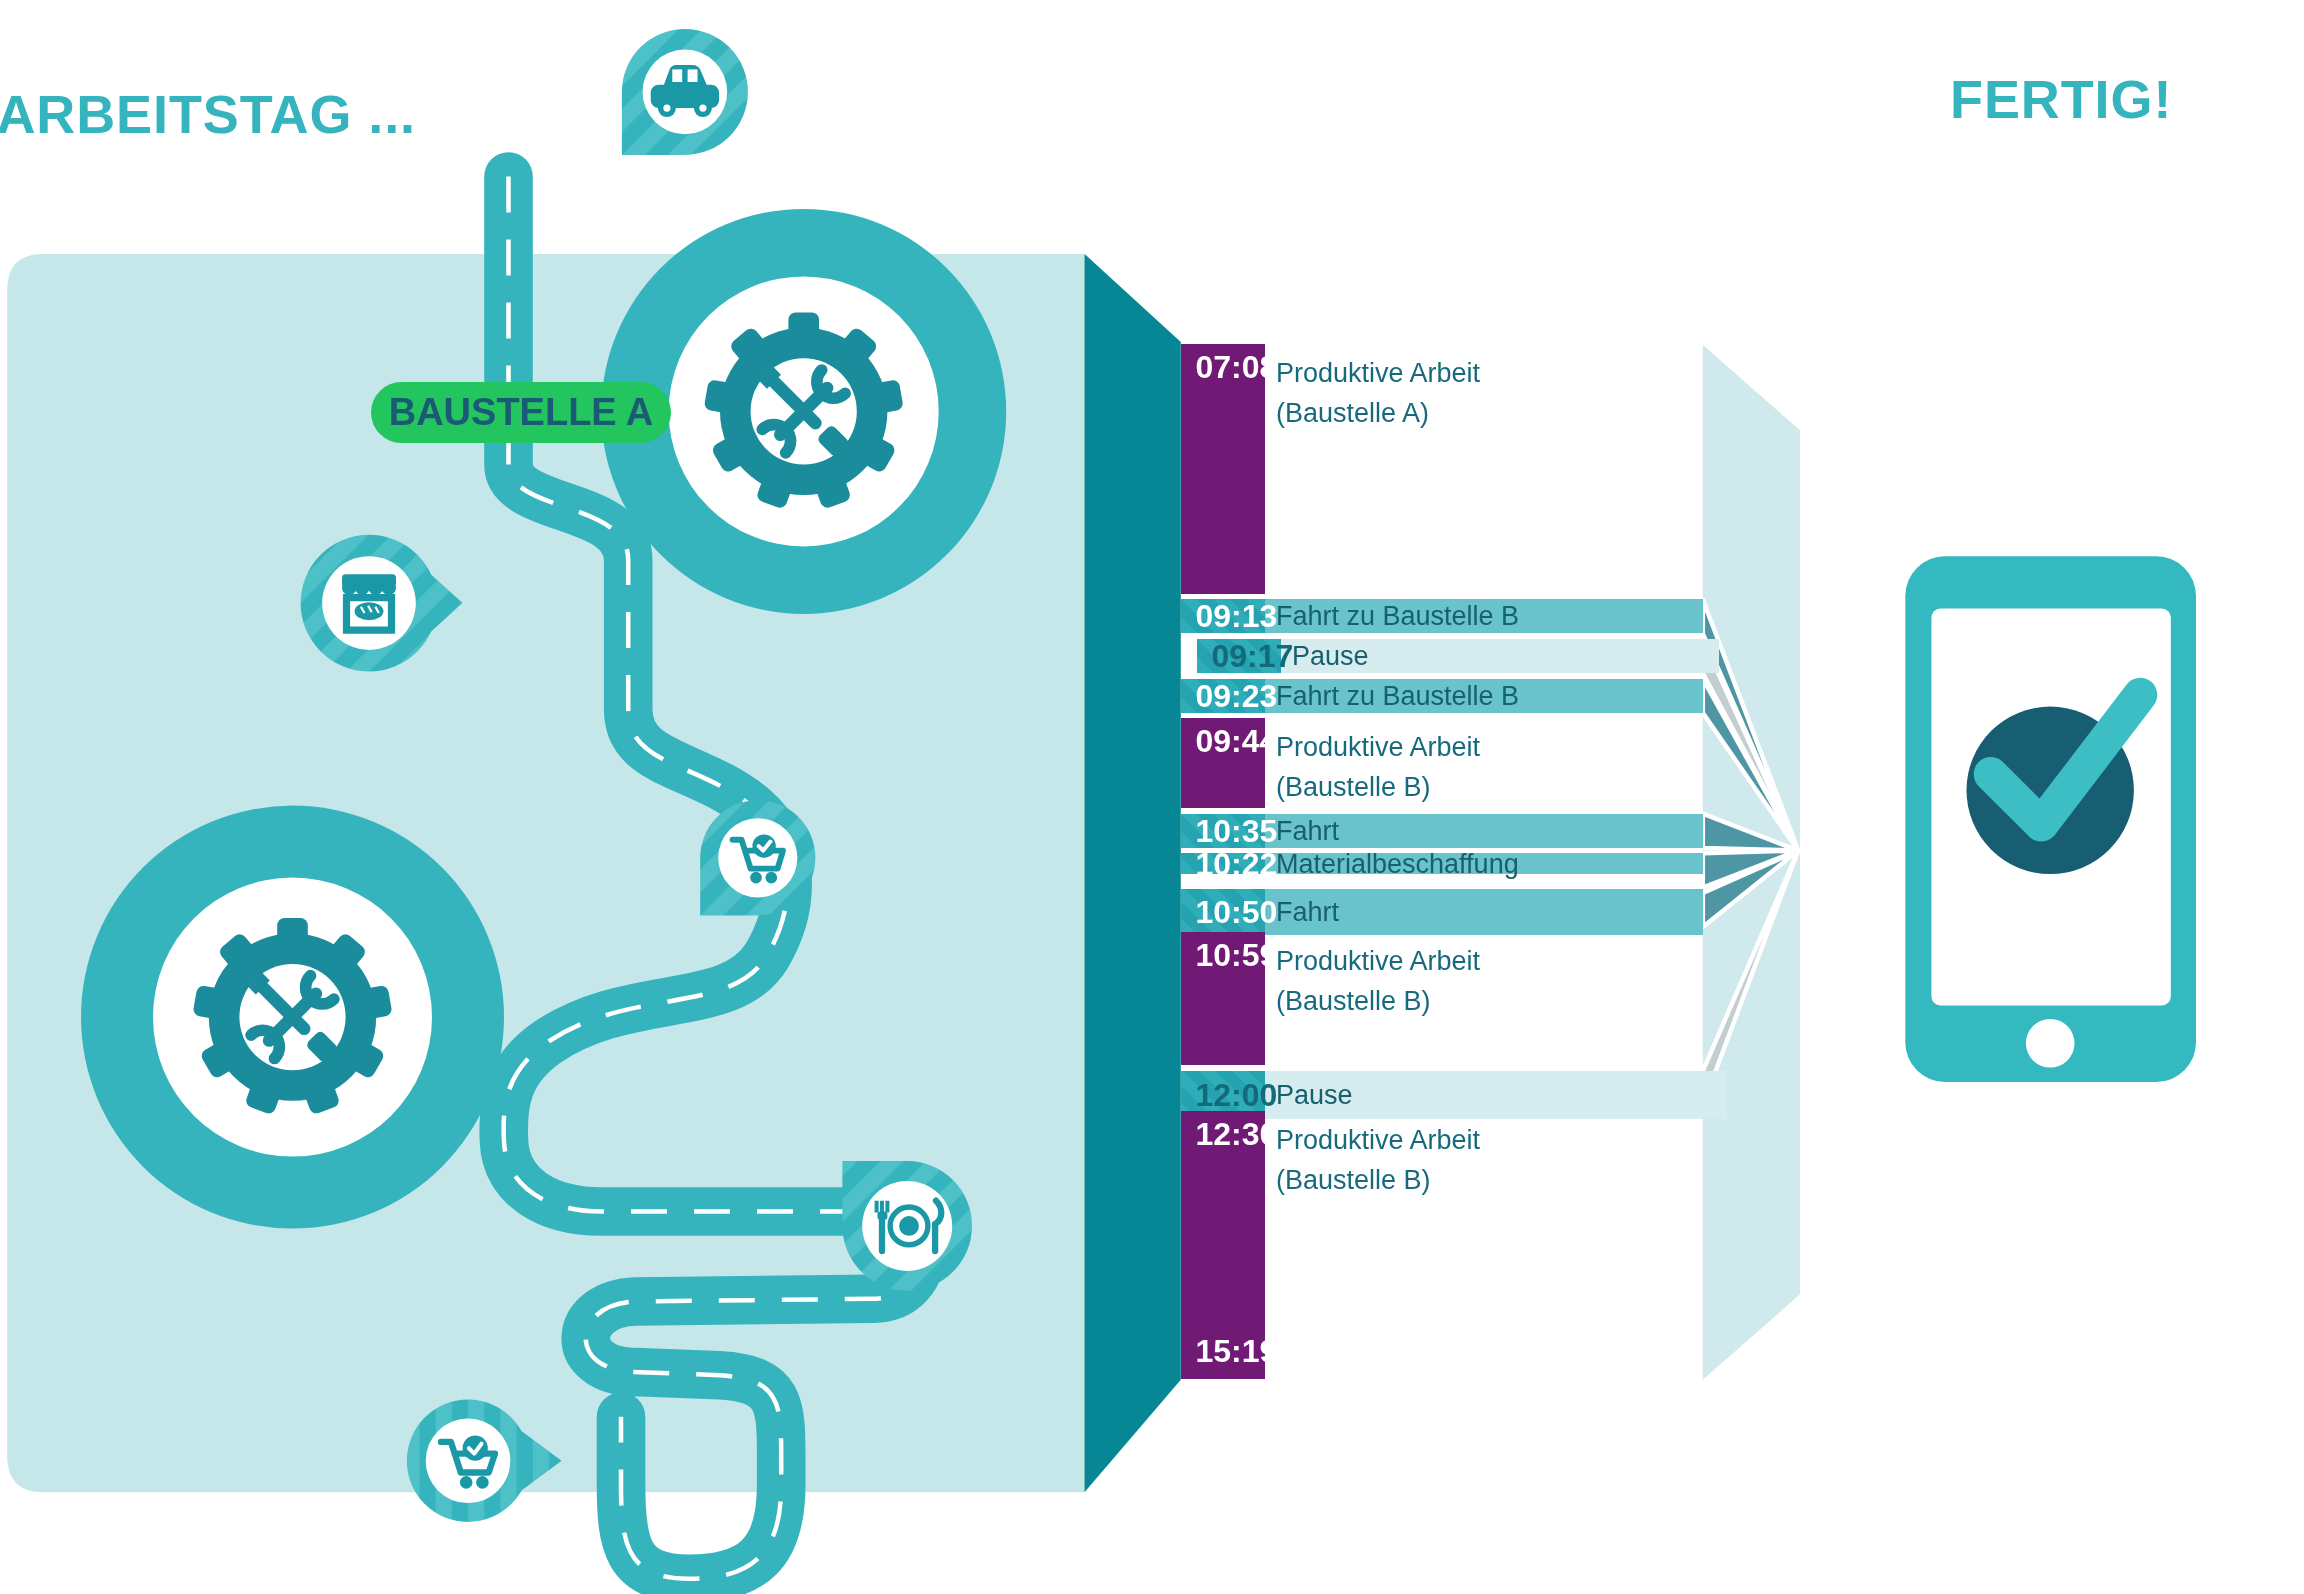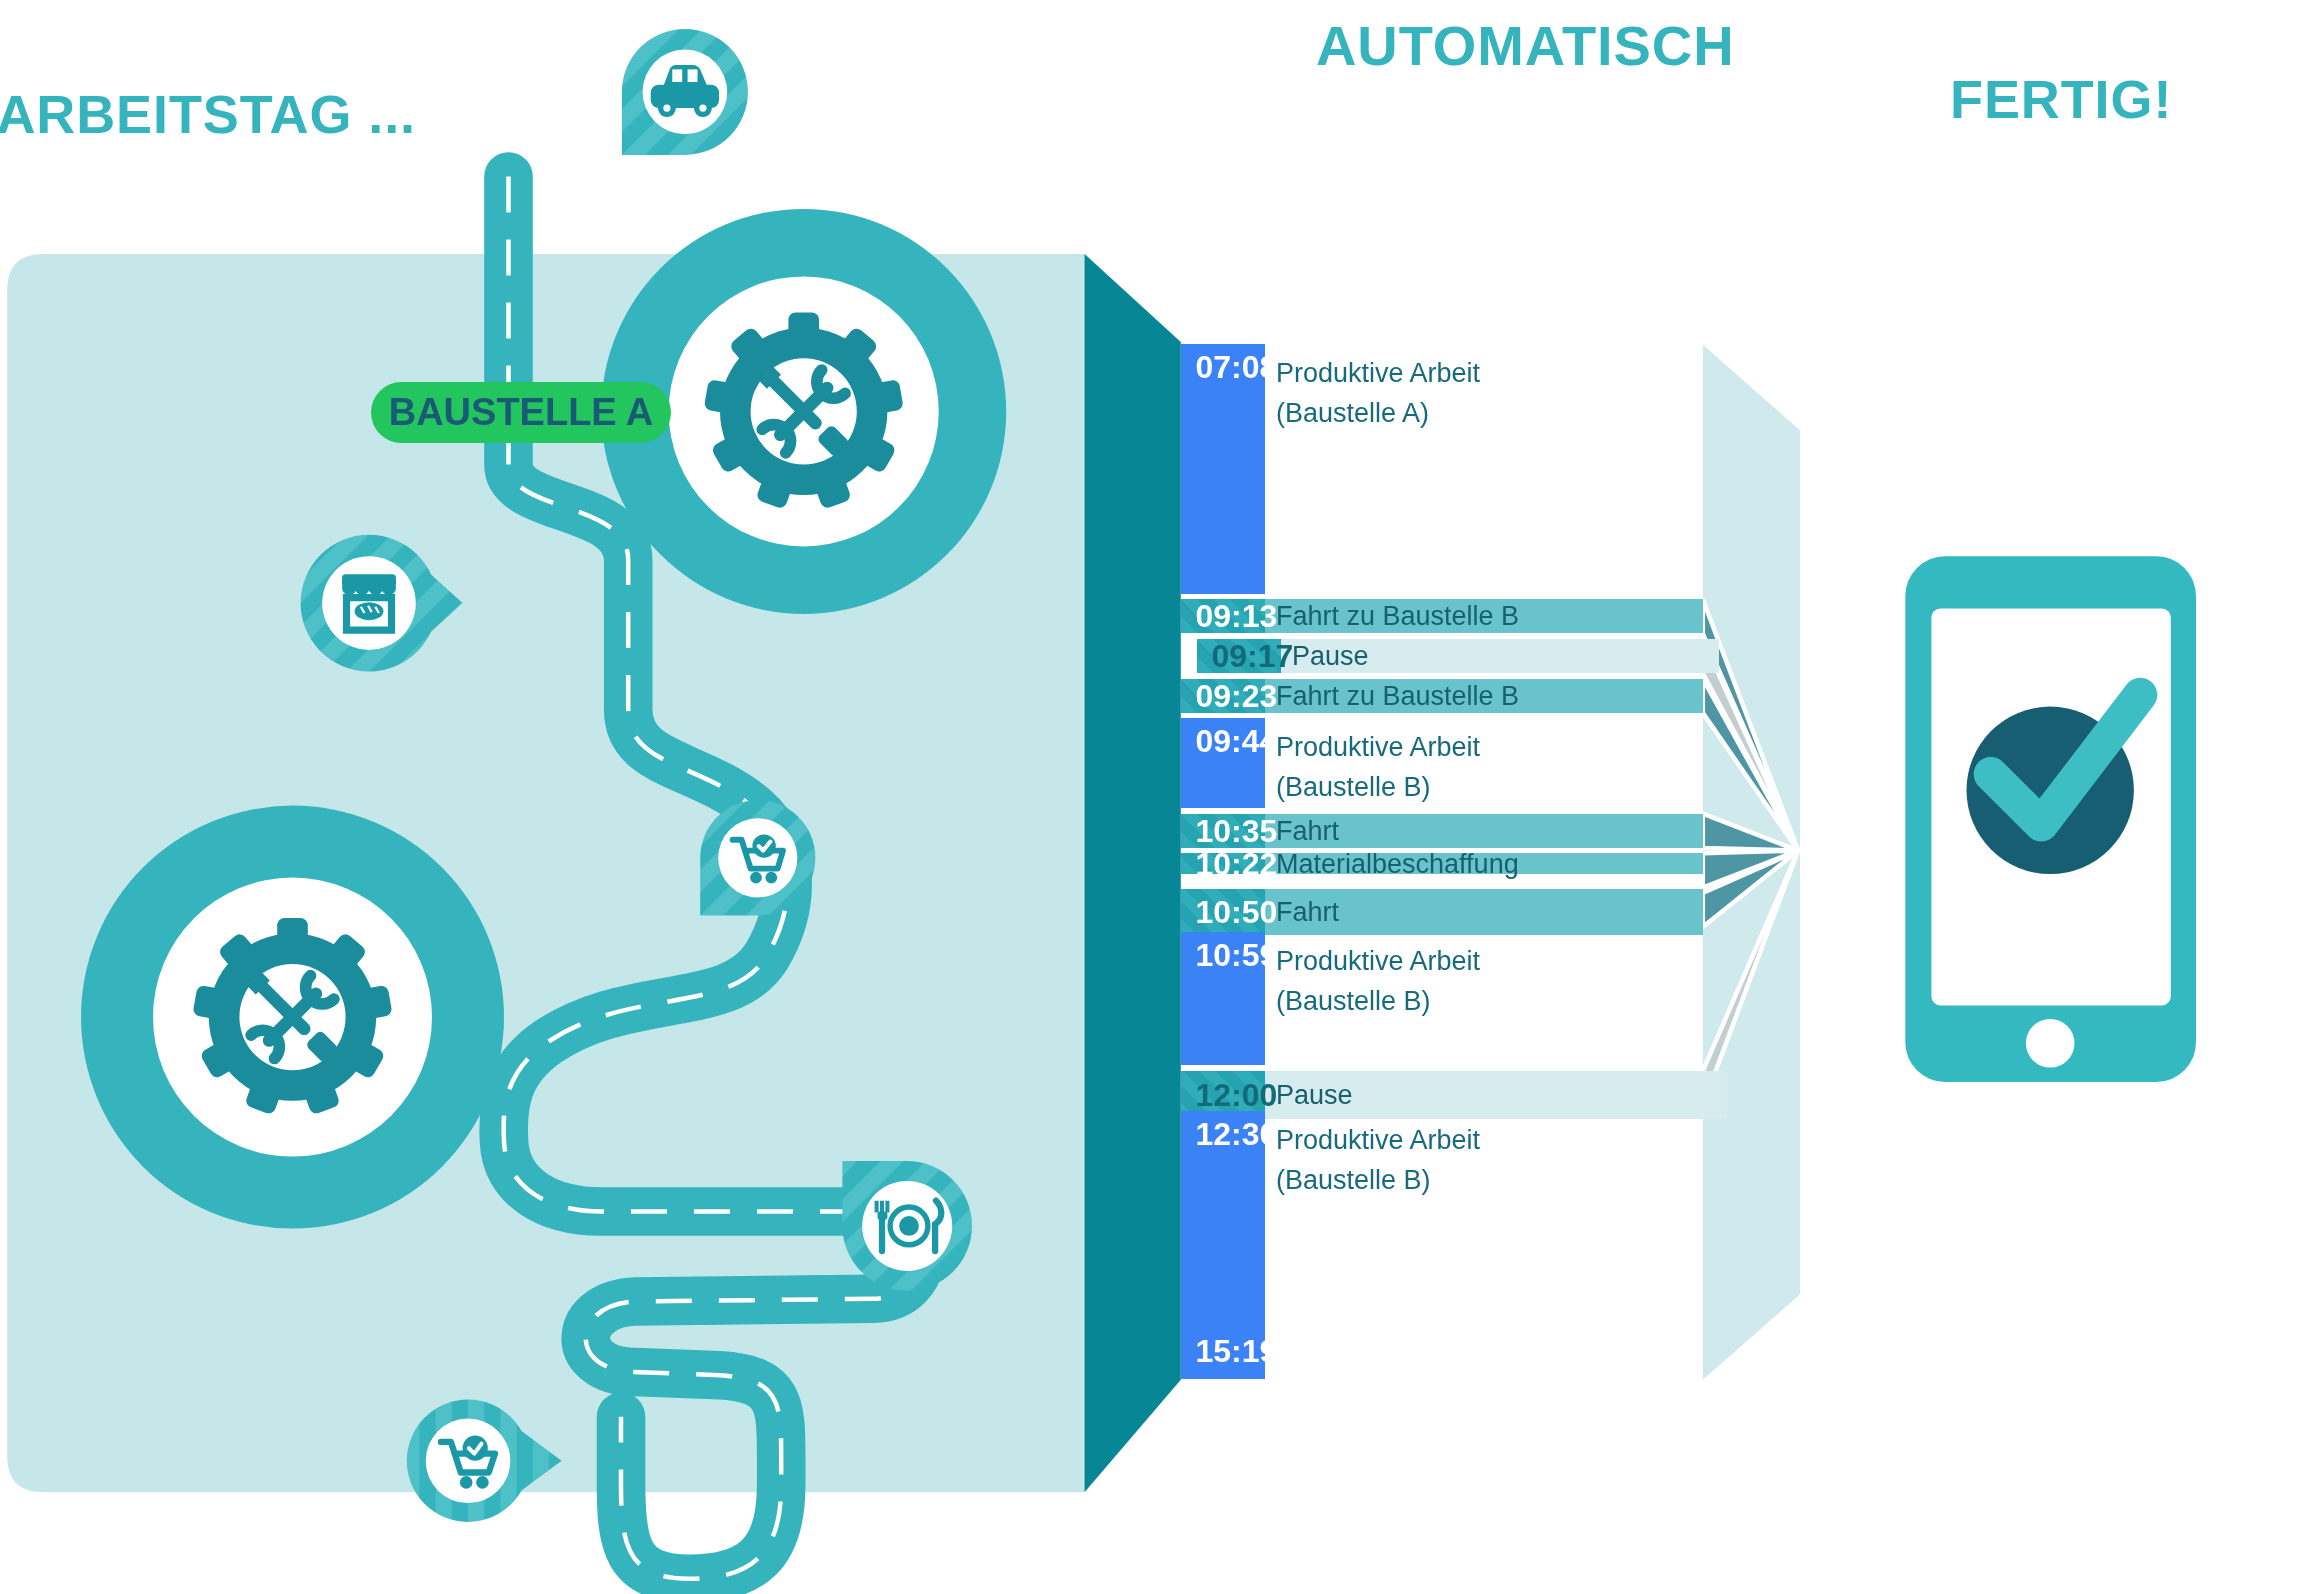--- a/index.html
+++ b/index.html
@@ -15,21 +15,21 @@
   .site-pill{position:absolute;z-index:3;background:#22c55e;color:#1b5a74;
              font-weight:700;display:flex;align-items:center;justify-content:center;}
   #pill-a{left:371px;top:382px;width:300px;height:61px;border-radius:31px;font-size:38px;}
   #pill-b{left:421px;top:977px;width:304px;height:65px;border-radius:32px;font-size:38px;}
 
   #timeline{position:absolute;left:0;top:0;width:2304px;height:1595px;z-index:3;}
   .t-row{position:absolute;left:1181px;width:522px;}
   .t-bar{position:absolute;inset:0;}
   .t-bar.drive{background:#69c3ca;}
   .t-bar.pause{background:#d6ecee;}
-  .t-time{position:absolute;left:0;top:0;bottom:0;width:84px;background:#3b82f6;
+  .t-time{position:absolute;left:0;top:0;bottom:0;width:84px;background:#701a75;
           color:#ffffff;font-weight:700;font-size:32px;}
   .t-time.striped{background:repeating-linear-gradient(45deg,#2fadb8 0 11.7px,#26a3b0 11.7px 23.4px);}
   .t-time.dark{color:#136a79;}
   .t-time .tt{position:absolute;left:14.4px;top:5.4px;}
   .t-row.small .t-time .tt{top:50%;transform:translateY(-50%);}
   .t-end{position:absolute;left:14.4px;bottom:9px;color:#ffffff;font-weight:700;font-size:32px;}
   .t-label{position:absolute;left:95px;top:7.2px;color:#17606f;font-size:27px;line-height:40px;}
   .t-row.small .t-label{top:50%;transform:translateY(-50%);line-height:32px;}
   .t-row.work .t-label{color:#176a7d;top:9px;}
 </style>
@@ -190,21 +190,20 @@
     <g>
       <rect x="2117" y="618" width="323" height="584" rx="44" fill="#35b9c1"></rect>
       <rect x="2146" y="676" width="266" height="441" rx="10" fill="#ffffff"></rect>
       <circle cx="2278" cy="878" r="93" fill="#175e73"></circle>
       <path d="M 2212 860 L 2268 916 L 2378 772" fill="none" stroke="#3dbdc4" stroke-width="38" stroke-linecap="round" stroke-linejoin="round"></path>
       <circle cx="2278" cy="1159" r="27" fill="#ffffff"></circle>
     </g>
   </svg>
 
   <div class="title" id="title-left">ARBEITSTAG ...</div>
-  <div class="title" id="title-center">AUTOMATISCH</div>
   <div class="title" id="title-right">FERTIG!</div>
 
   <div class="site-pill" id="pill-a">BAUSTELLE A</div>
 
   <div id="timeline">
       <div class="t-row work" style="top: 344px; height: 250px;">
         <div class="t-time">
           <span class="tt">07:08</span>
         </div>
         <div class="t-label">Produktive Arbeit<br>(Baustelle A)</div>

